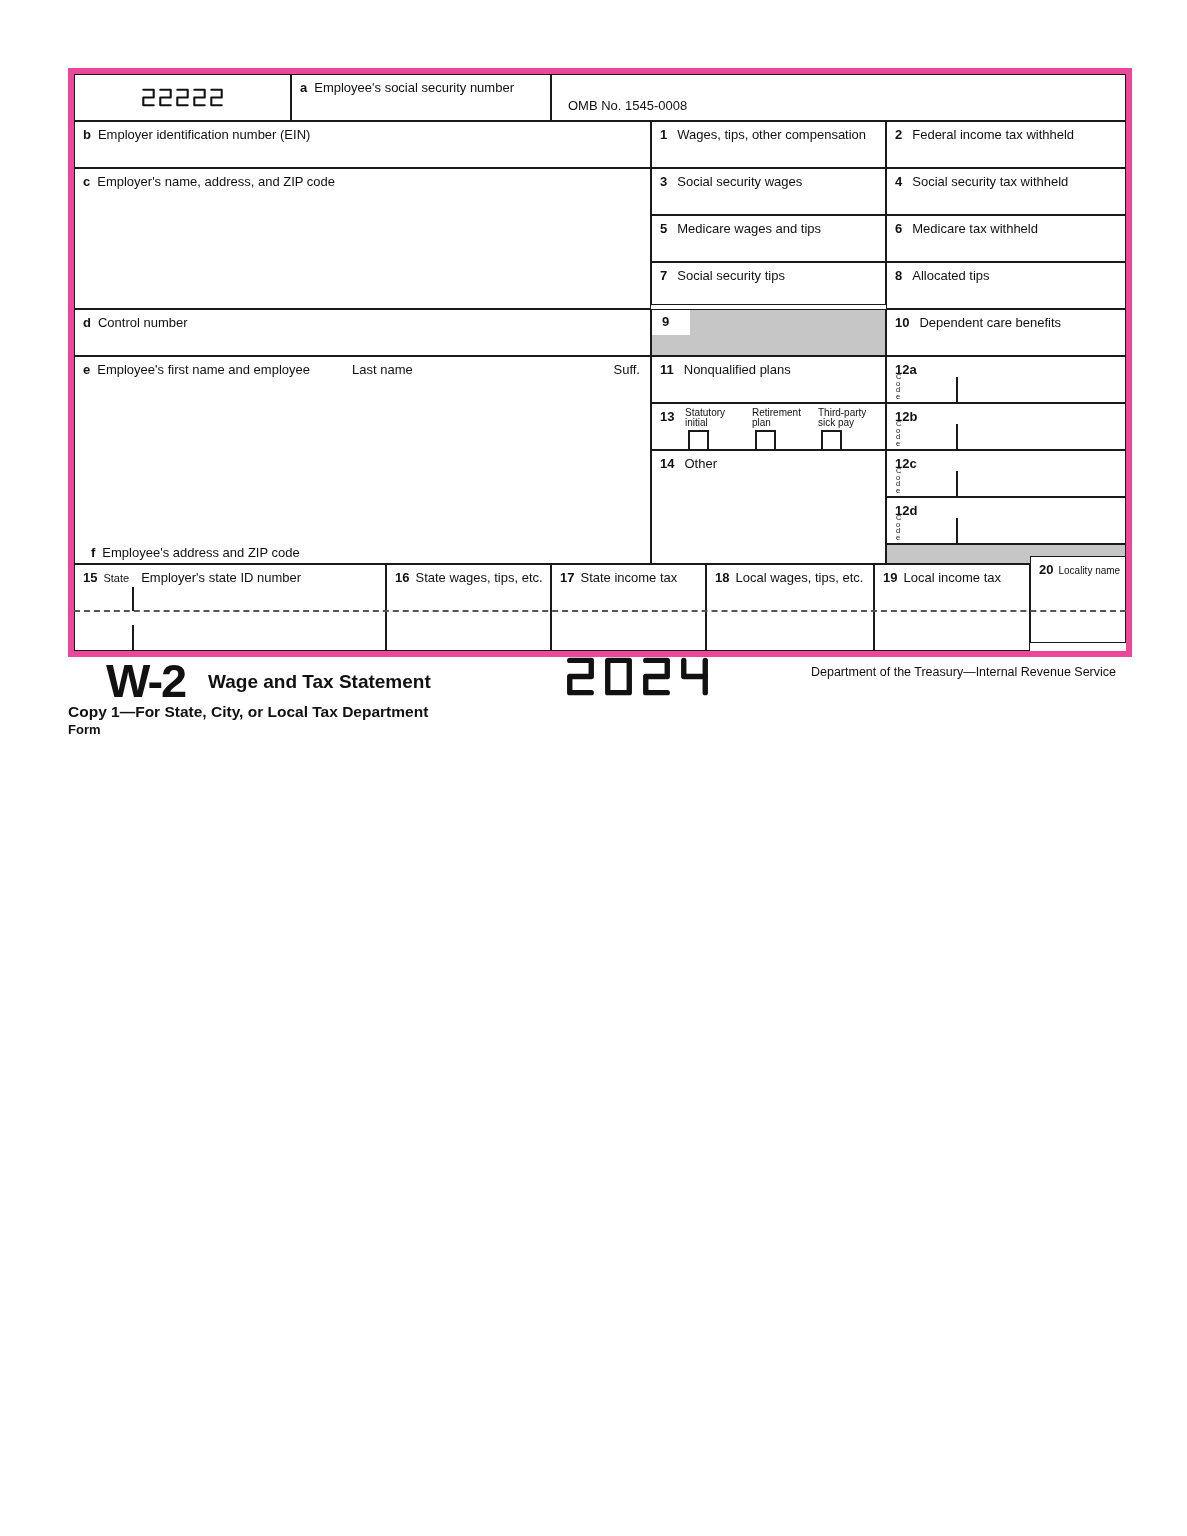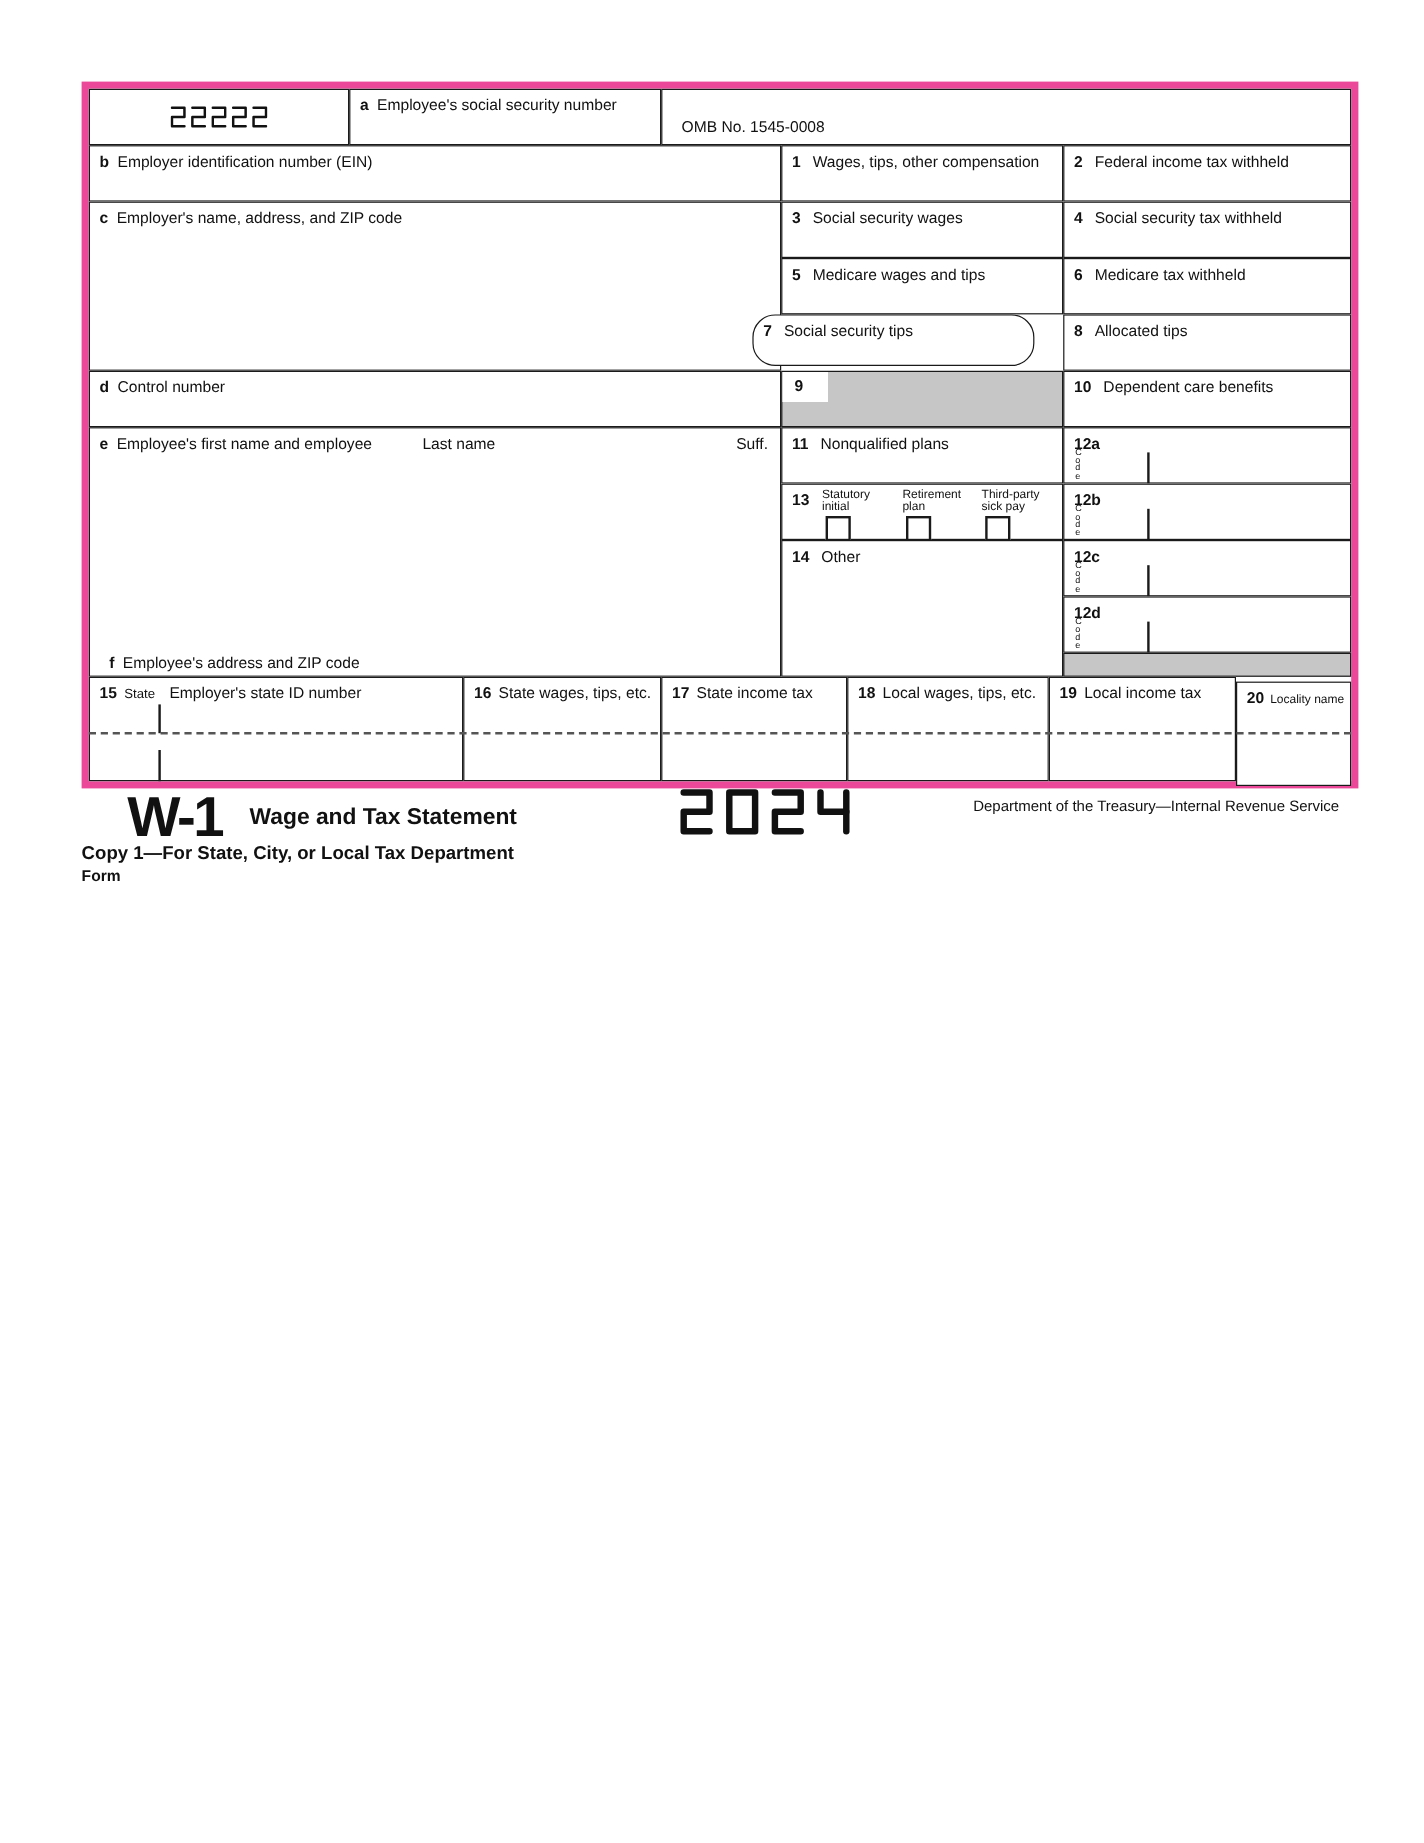--- a/index.html
+++ b/index.html
@@ -91,21 +91,21 @@
     </div>
     <div class="cell" style="left:812px;top:94px;width:240px;height:47px;">
       <div class="lab"><span class="num">4</span><span class="lbl">Social security tax withheld</span></div>
     </div>
     <div class="cell" style="left:577px;top:141px;width:235px;height:47px;">
       <div class="lab"><span class="num">5</span><span class="lbl">Medicare wages and tips</span></div>
     </div>
     <div class="cell" style="left:812px;top:141px;width:240px;height:47px;">
       <div class="lab"><span class="num">6</span><span class="lbl">Medicare tax withheld</span></div>
     </div>
-    <div class="cell" style="left:553px;top:188px;width:235px;height:43px;border-radius:19px;">
+    <div class="cell" style="left:577px;top:188px;width:235px;height:43px;">
       <div class="lab"><span class="num">7</span><span class="lbl">Social security tips</span></div>
     </div>
     <div class="cell" style="left:812px;top:188px;width:240px;height:47px;">
       <div class="lab"><span class="num">8</span><span class="lbl">Allocated tips</span></div>
     </div>
 
     <div class="cell" style="left:0;top:235px;width:577px;height:47px;">
       <div class="lab"><span class="letter">d</span><span class="lbl">Control number</span></div>
     </div>
     <div class="cell" style="left: 577px; top: 235px; width: 235px; height: 47px; background: rgb(198, 198, 198);">
@@ -182,29 +182,29 @@
     </div>
     <div class="cell" style="left:477px;top:490px;width:155px;height:87px;">
       <div class="lab"><span class="num" style="margin-right:6px;">17</span><span class="lbl">State income tax</span></div>
     </div>
     <div class="cell" style="left:632px;top:490px;width:168px;height:87px;">
       <div class="lab"><span class="num" style="margin-right:6px;">18</span><span class="lbl">Local wages, tips, etc.</span></div>
     </div>
     <div class="cell" style="left:800px;top:490px;width:156px;height:87px;">
       <div class="lab"><span class="num" style="margin-right:6px;">19</span><span class="lbl">Local income tax</span></div>
     </div>
-    <div class="cell" style="left:956px;top:494px;width:96px;height:87px;">
+    <div class="cell" style="left:956px;top:482px;width:96px;height:87px;">
       <div class="lab"><span class="num" style="margin-right:5px;">20</span><span class="lbl tiny">Locality name</span></div>
     </div>
     <div class="dashed"></div>
   </div>
 
   <div class="footer">
     <div class="f-form">Form</div>
-    <div class="f-w2">W-1</div>
+    <div class="f-w2">W-2</div>
     <div class="f-title">Wage and Tax Statement</div>
     <div class="f-year seg">
         <svg viewBox="0 0 10 16" width="31" height="43" style="margin-right: 7px;">
           <polyline points="1,2 9,2 9,8 1,8 1,14 9,14" fill="none" stroke="#111111" stroke-width="2" stroke-linejoin="round" stroke-linecap="round"></polyline>
         </svg>
         <svg viewBox="0 0 10 16" width="31" height="43" style="margin-right: 7px;">
           <polyline points="1,2 9,2 9,14 1,14 1,2" fill="none" stroke="#111111" stroke-width="2" stroke-linejoin="round" stroke-linecap="round"></polyline>
         </svg>
         <svg viewBox="0 0 10 16" width="31" height="43" style="margin-right: 7px;">
           <polyline points="1,2 9,2 9,8 1,8 1,14 9,14" fill="none" stroke="#111111" stroke-width="2" stroke-linejoin="round" stroke-linecap="round"></polyline>

